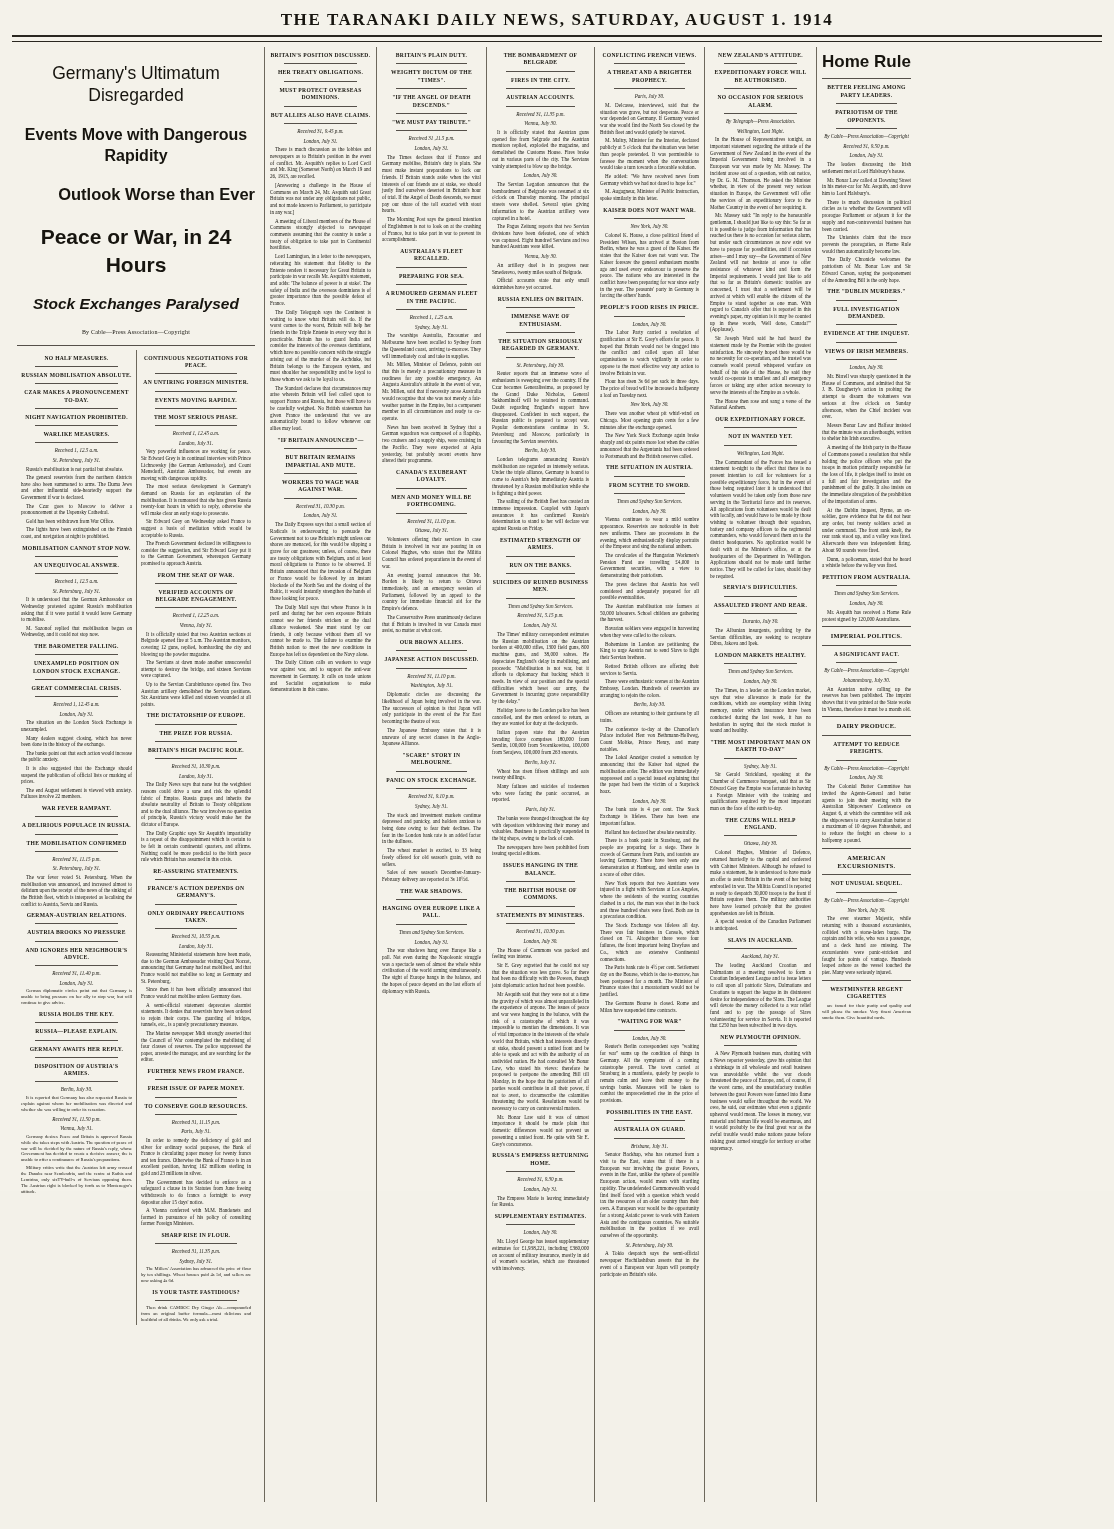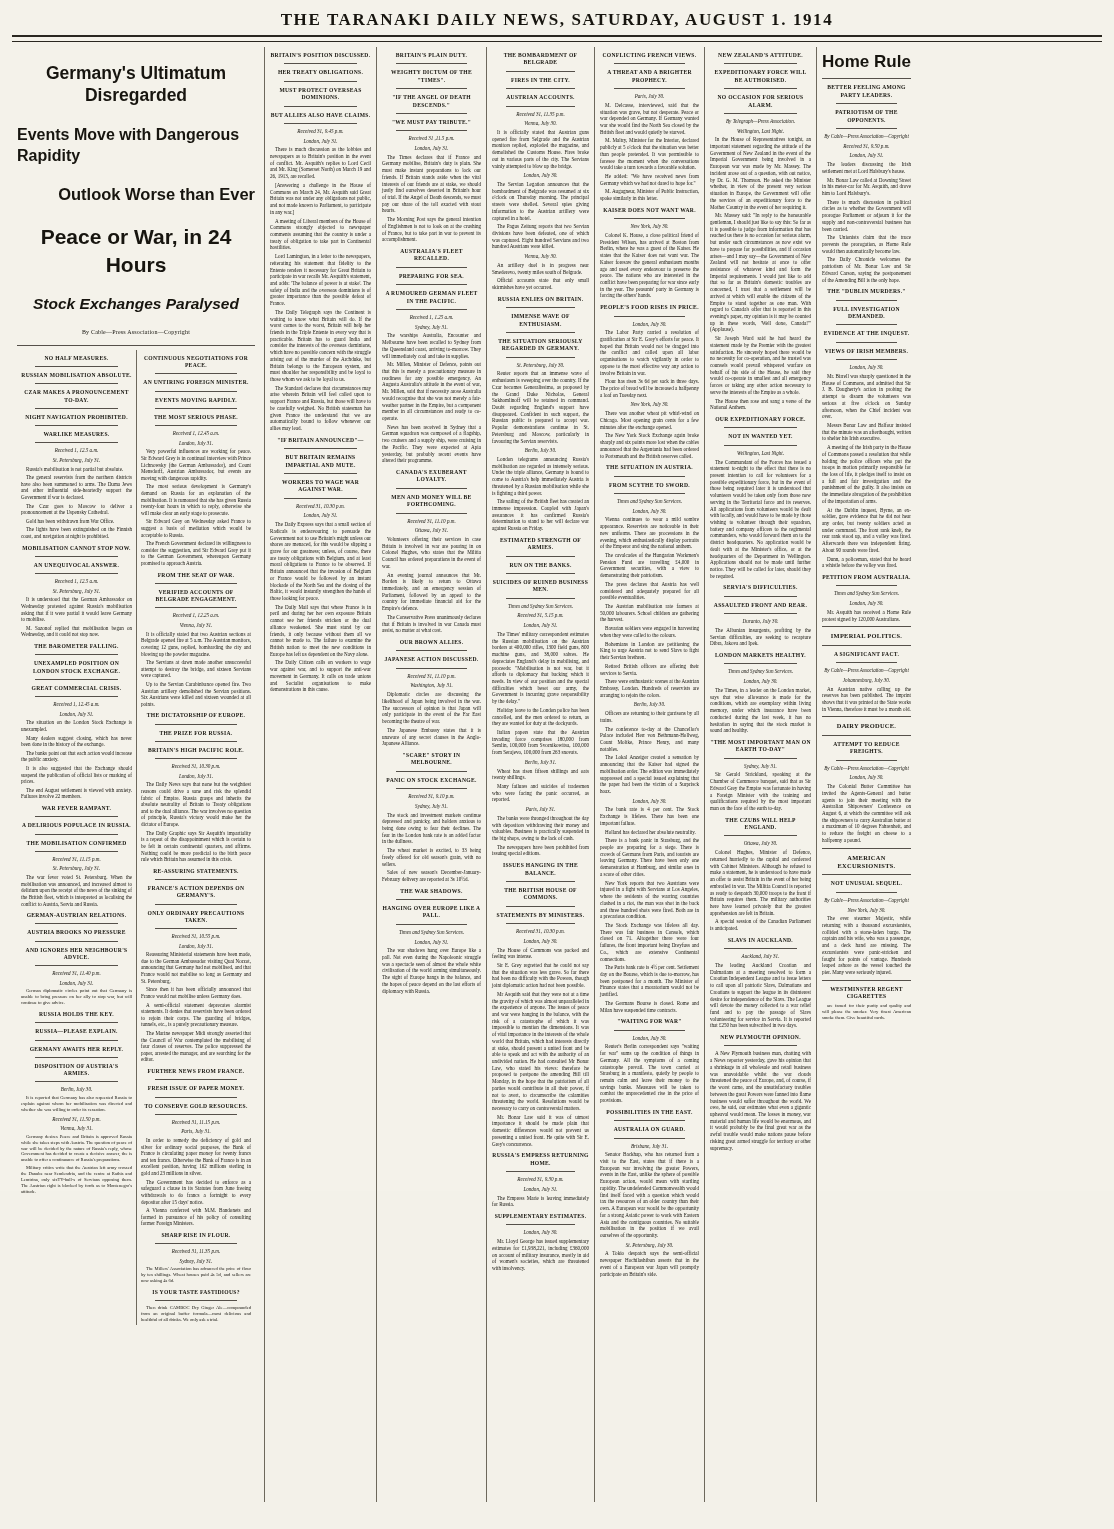--- a/index.html
+++ b/index.html
@@ -57,32 +57,32 @@
   .hl-main {
     font-family:"Liberation Sans", sans-serif;
     font-weight:bold;
     font-size:41px;
     line-height:1.02;
     letter-spacing:-0.5px;
     margin:6px 0 16px 0;
   }
   .hl-2 {
     font-family:"Liberation Sans", sans-serif;
-    font-weight:bold;
+    font-weight:normal;
     font-size:17.5px;
     line-height:1.25;
     text-align:center;
     margin:16px 0 18px 0;
   }
   .hl-3 {
     font-family:"Liberation Sans", sans-serif;
     font-weight:bold;
     font-size:16px;
     line-height:1.3;
-    text-align:left;
+    text-align:center;
     margin:18px 0 18px 0;
   }
   .hl-4 {
     font-family:"Liberation Sans", sans-serif;
     font-weight:bold;
     font-size:16.5px;
     line-height:1.25;
     text-align:right;
     margin:18px 0 18px 0;
   }

